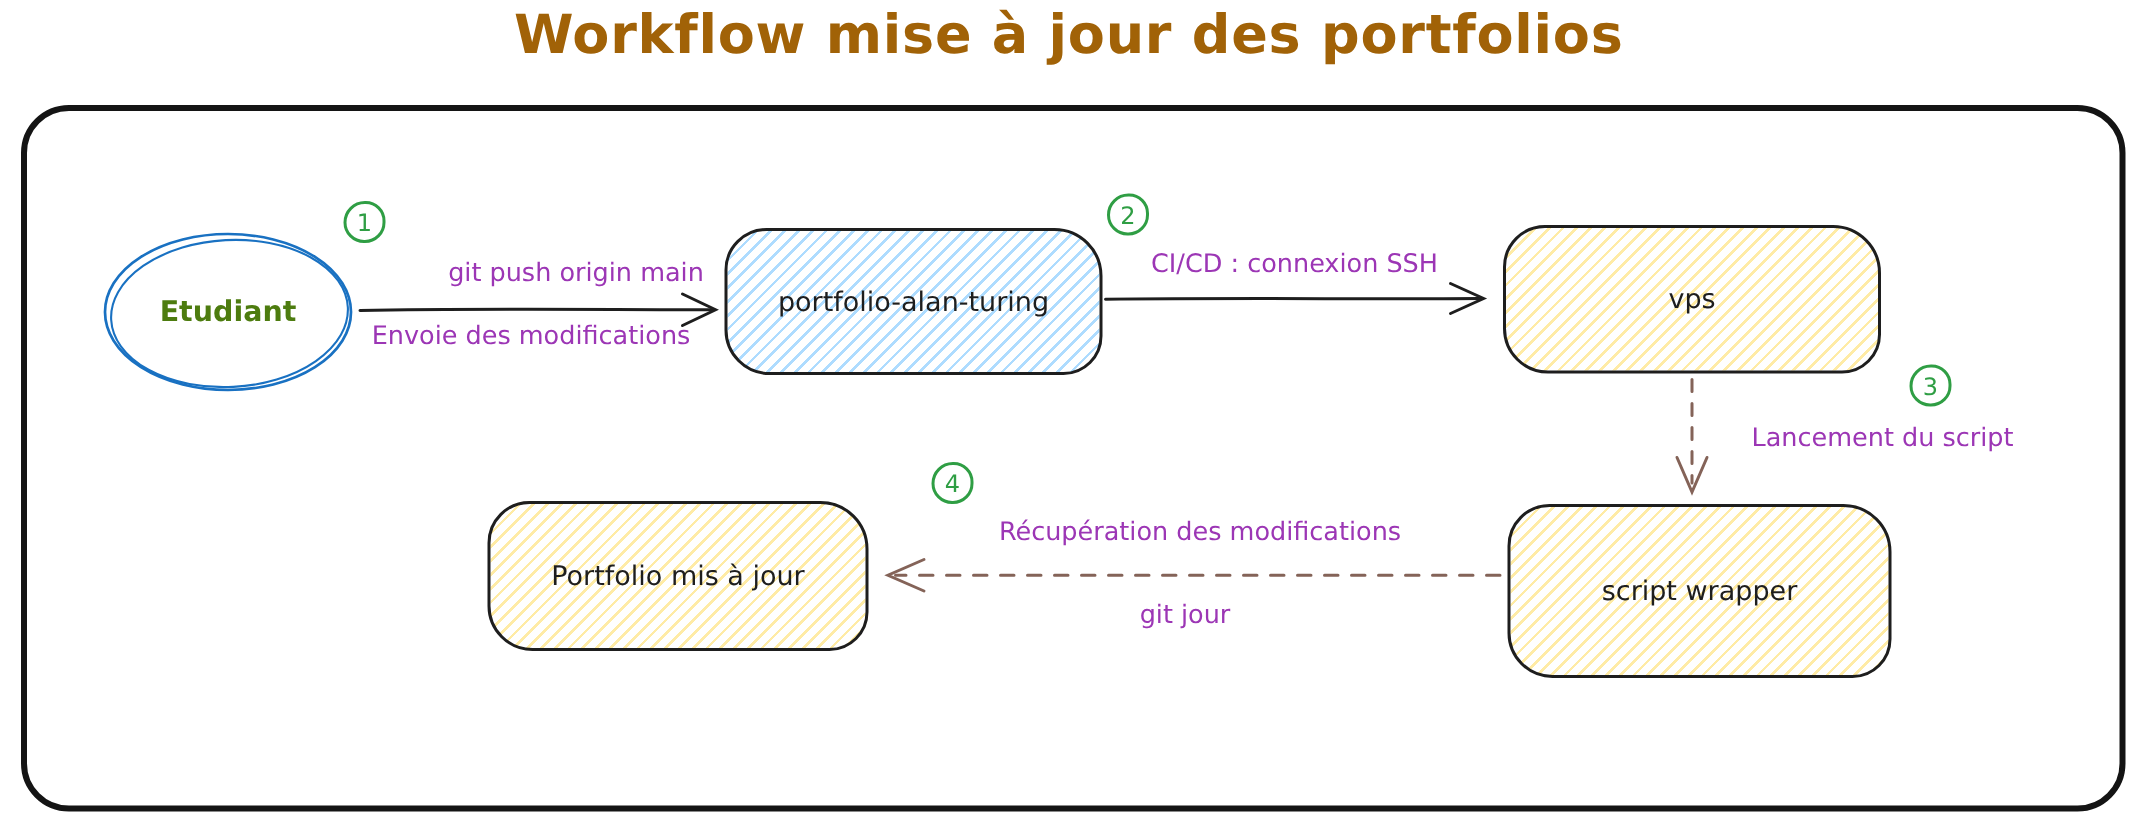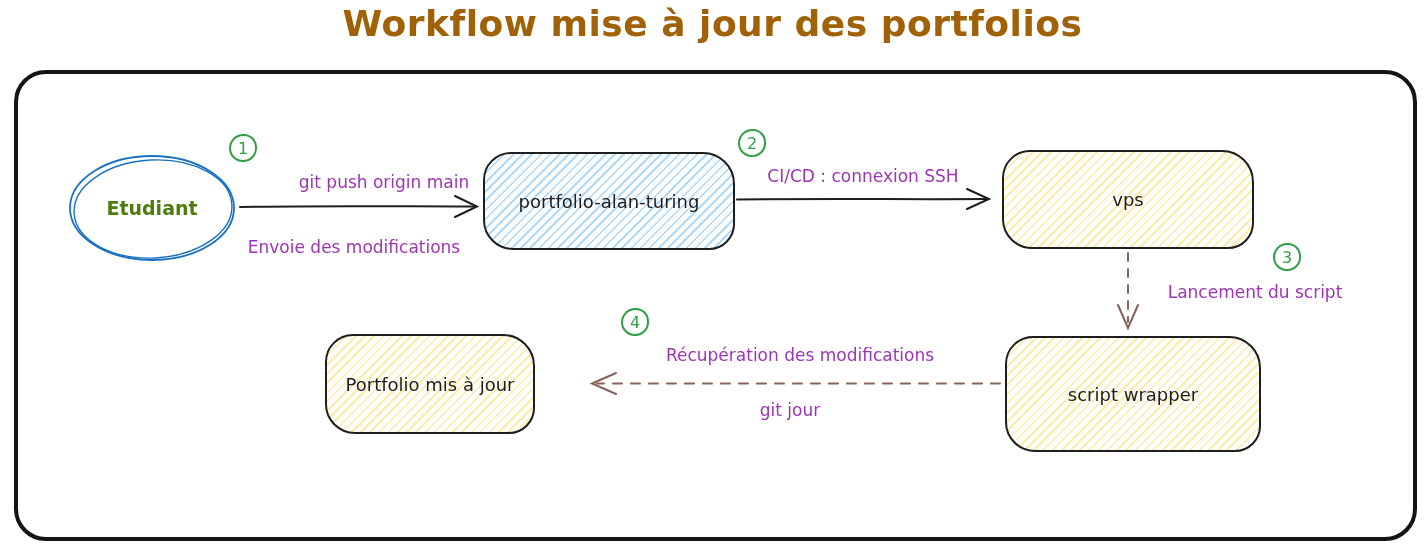--- a/index.html
+++ b/index.html
@@ -137,29 +137,29 @@
   </div>
 
   <div class="node yellow" style="left:1002px; top:150px; width:252px; height:99px;">
     <span>vps</span>
   </div>
 
   <div class="node yellow" style="left:1005px; top:336px; width:256px; height:116px;">
     <span>script wrapper</span>
   </div>
 
-  <div class="node yellow" style="left:325px; top:334px; width:210px; height:100px;">
+  <div class="node yellow" style="left:325px; top:334px; width:254px; height:100px;">
     <span>Portfolio mis à jour</span>
   </div>
 
   <div class="step-circle" style="left:229px; top:134px;">1</div>
   <div class="step-circle" style="left:738px; top:129px;">2</div>
   <div class="step-circle" style="left:1273px; top:243px;">3</div>
   <div class="step-circle" style="left:621px; top:308px;">4</div>
 
   <div class="edge-label" style="left:352px; top:172px;margin-left:32px;">git push origin main</div>
-  <div class="edge-label" style="left:354px; top:237px;">Envoie des modifications</div>
+  <div class="edge-label" style="left:354px; top:214px;">Envoie des modifications</div>
   <div class="edge-label" style="left:1255px; top:282px;">Lancement du script</div>
   <div class="edge-label" style="left:863px; top:166px;">CI/CD : connexion SSH</div>
   <div class="edge-label" style="left:800px; top:345px;text-align:center;">Récupération des modifications</div>
   <div class="edge-label" style="left:790px; top:400px;">git jour</div>
 
 </div>
 
 </body></html>

